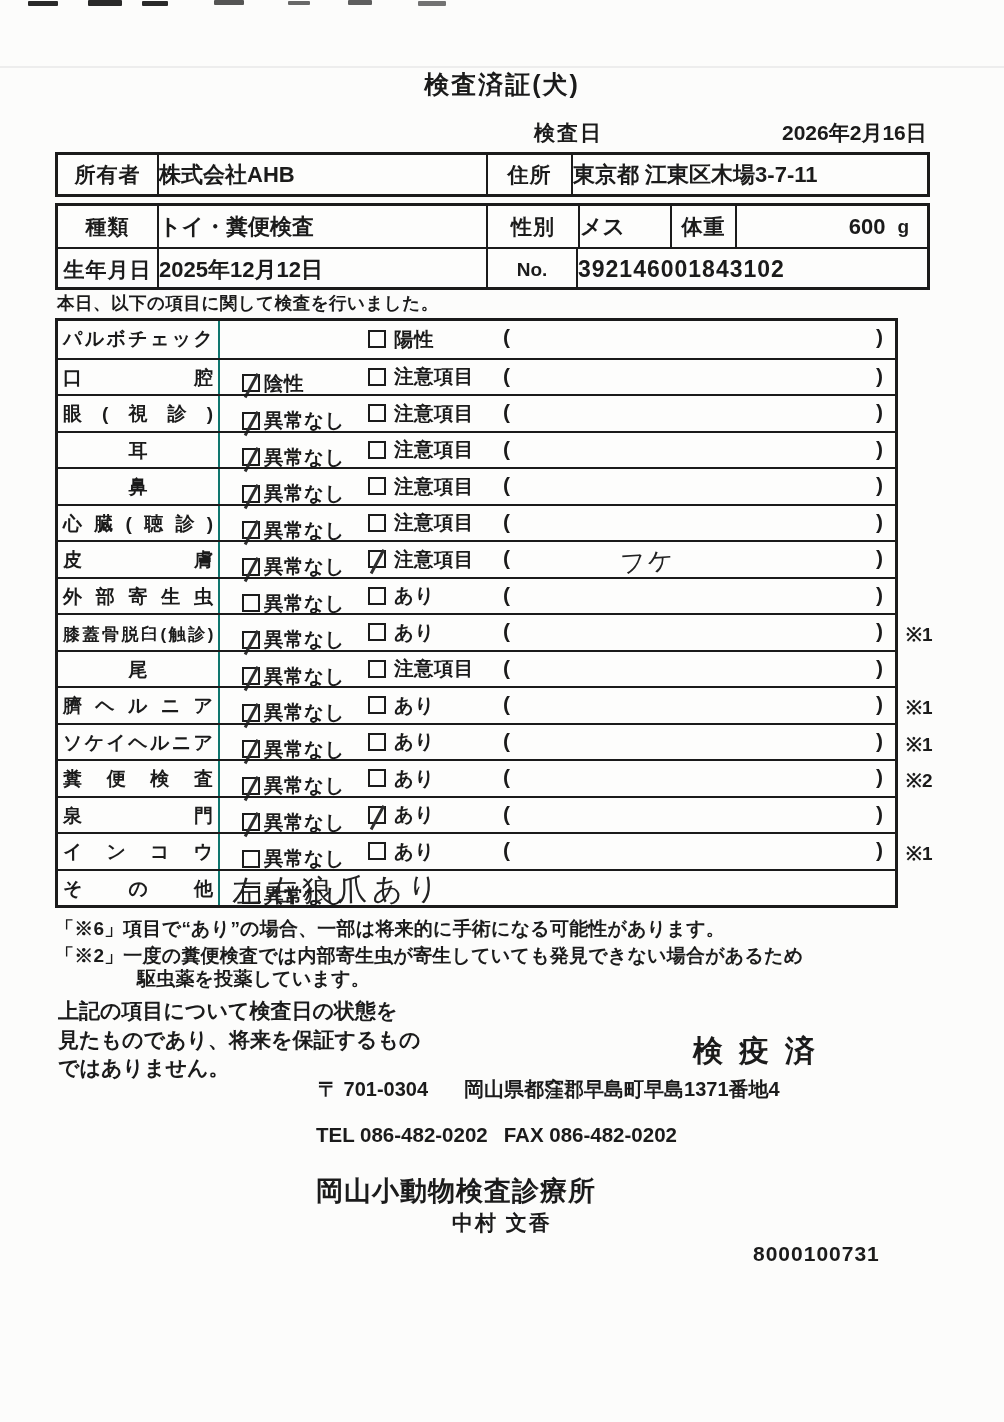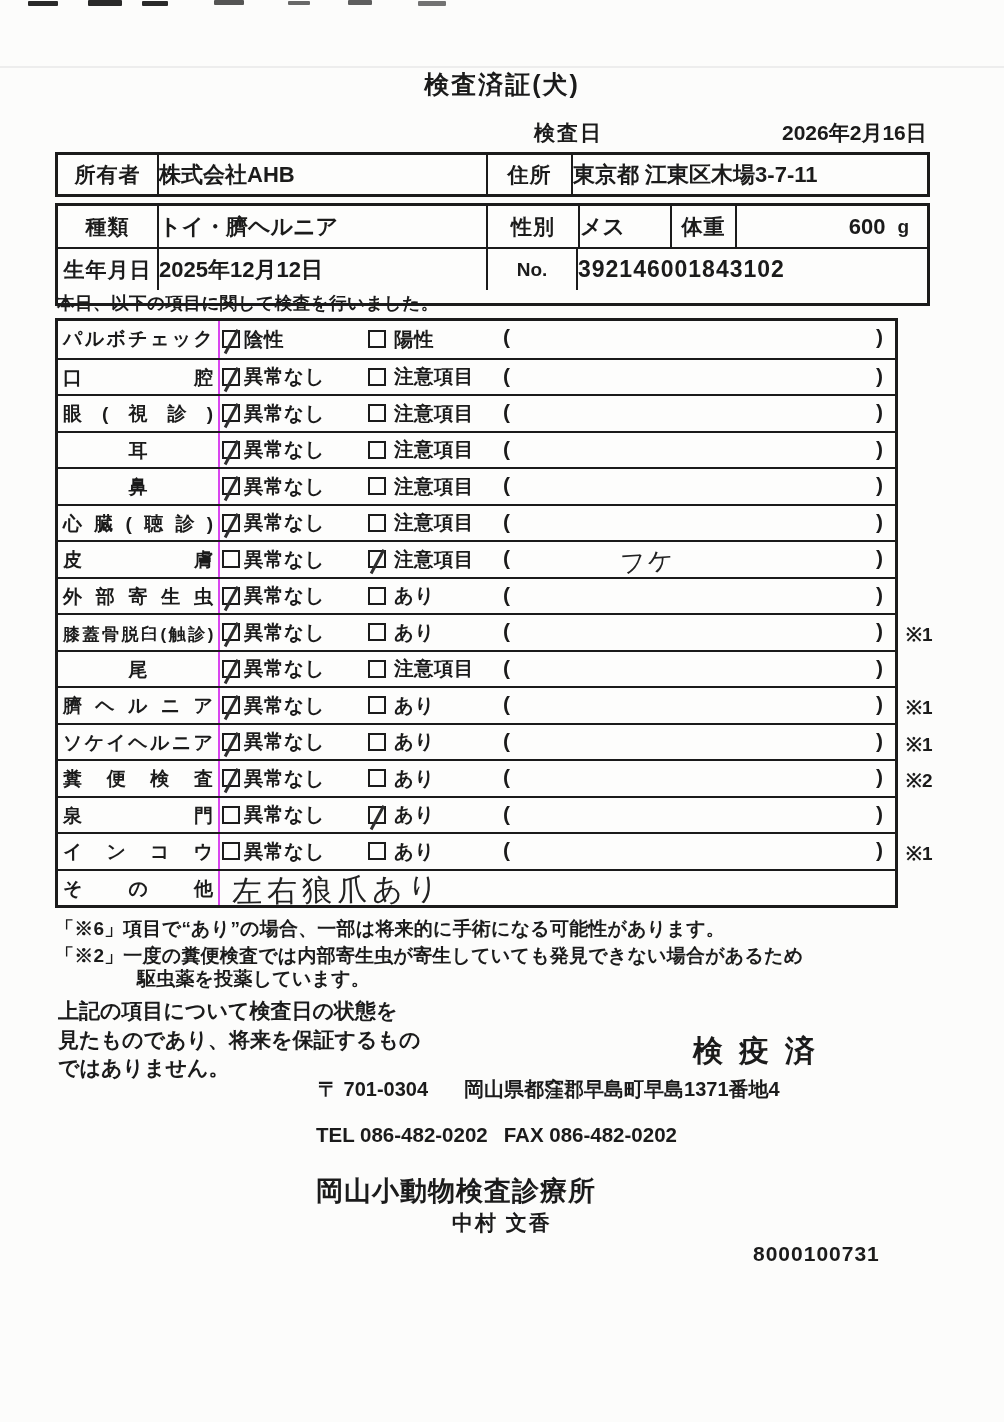--- a/index.html
+++ b/index.html
@@ -31,29 +31,29 @@
   .weight-unit { font-size:19px; font-weight:600; }
 
   .intro { left:57px; top:291px; font-size:17.5px; font-weight:600; letter-spacing:0.5px; }
 
   
   .checklist { position:absolute; left:55px; top:318px; width:843px; border:3px solid #1b1b1b; box-sizing:border-box; background:#fdfdfc; }
   .crow { position:relative; height:36.5px; box-sizing:border-box; }
   .crow + .crow { border-top:2px solid #1b1b1b; }
   .clabel {
     position:absolute; left:0; top:0; bottom:0; width:162px; box-sizing:border-box;
-    border-right:2px solid #d946ef; padding:6px 5px 0 5px;
+    border-right:2px solid #0f766e; padding:6px 5px 0 5px;
     font-size:19px; font-weight:600; line-height:24px;
     text-align:justify; text-align-last:justify; overflow:hidden; white-space:nowrap;
   }
   .clabel.single { text-align-last:center; }
   .clabel.small { font-size:17px; letter-spacing:-0.5px; padding-top:8px; }
   .cbody { position:absolute; left:164px; top:0; right:0; bottom:0; }
   .optgrp { position:absolute; top:0; height:100%; display:flex; align-items:center; gap:4px; }
-  .optgrp0 { left:0; }
+  .optgrp0 { left:20px;margin-top:44px; }
   .optgrp1 { left:146px;gap:8px; }
   .cb { width:14px; height:14px; border:2.5px solid #1b1b1b; position:relative; flex:none; box-sizing:content-box; background:#fdfdfc; }
   .cb.checked::after {
     content:''; position:absolute; width:2.5px; height:27px; background:#2e2e2e;
     left:6px; top:-4px; transform:rotate(28deg);
   }
   .optlabel { font-size:19.5px; font-weight:600; letter-spacing:0.5px; white-space:nowrap; }
   .paren { position:absolute; top:4px; font-size:21px; font-weight:600; }
   .po { left:281px; }
   .pc { left:654px; }
@@ -95,24 +95,24 @@
 
   <div class="htable" style="top:152px;height:45px;">
     <div class="hrow" style="grid-template-columns:101px 329px 85px 1fr;height:39px;">
       <div class="hcell hlabel bR">所有者</div>
       <div class="hcell hvalue bR">株式会社AHB</div>
       <div class="hcell hlabel bR">住所</div>
       <div class="hcell hvalue">東京都 江東区木場3-7-11</div>
     </div>
   </div>
 
-  <div class="htable" style="top:203px;height:103px;">
+  <div class="htable" style="top:203px;height:87px;">
     <div class="hrow" style="grid-template-columns:101px 329px 92px 92px 65px 1fr;">
       <div class="hcell hlabel bR">種類</div>
-      <div class="hcell hvalue bR">トイ・臍ヘルニア</div>
+      <div class="hcell hvalue bR">トイ・糞便検査</div>
       <div class="hcell hlabel bR">性別</div>
       <div class="hcell hvalue bR">メス</div>
       <div class="hcell hlabel bR">体重</div>
       <div class="hcell weight-val">
         <span>600</span>
         <span class="weight-unit">g</span>
       </div>
     </div>
     <div class="hrow" style="grid-template-columns:101px 329px 90px 1fr;">
       <div class="hcell hlabel bR">生年月日</div>

